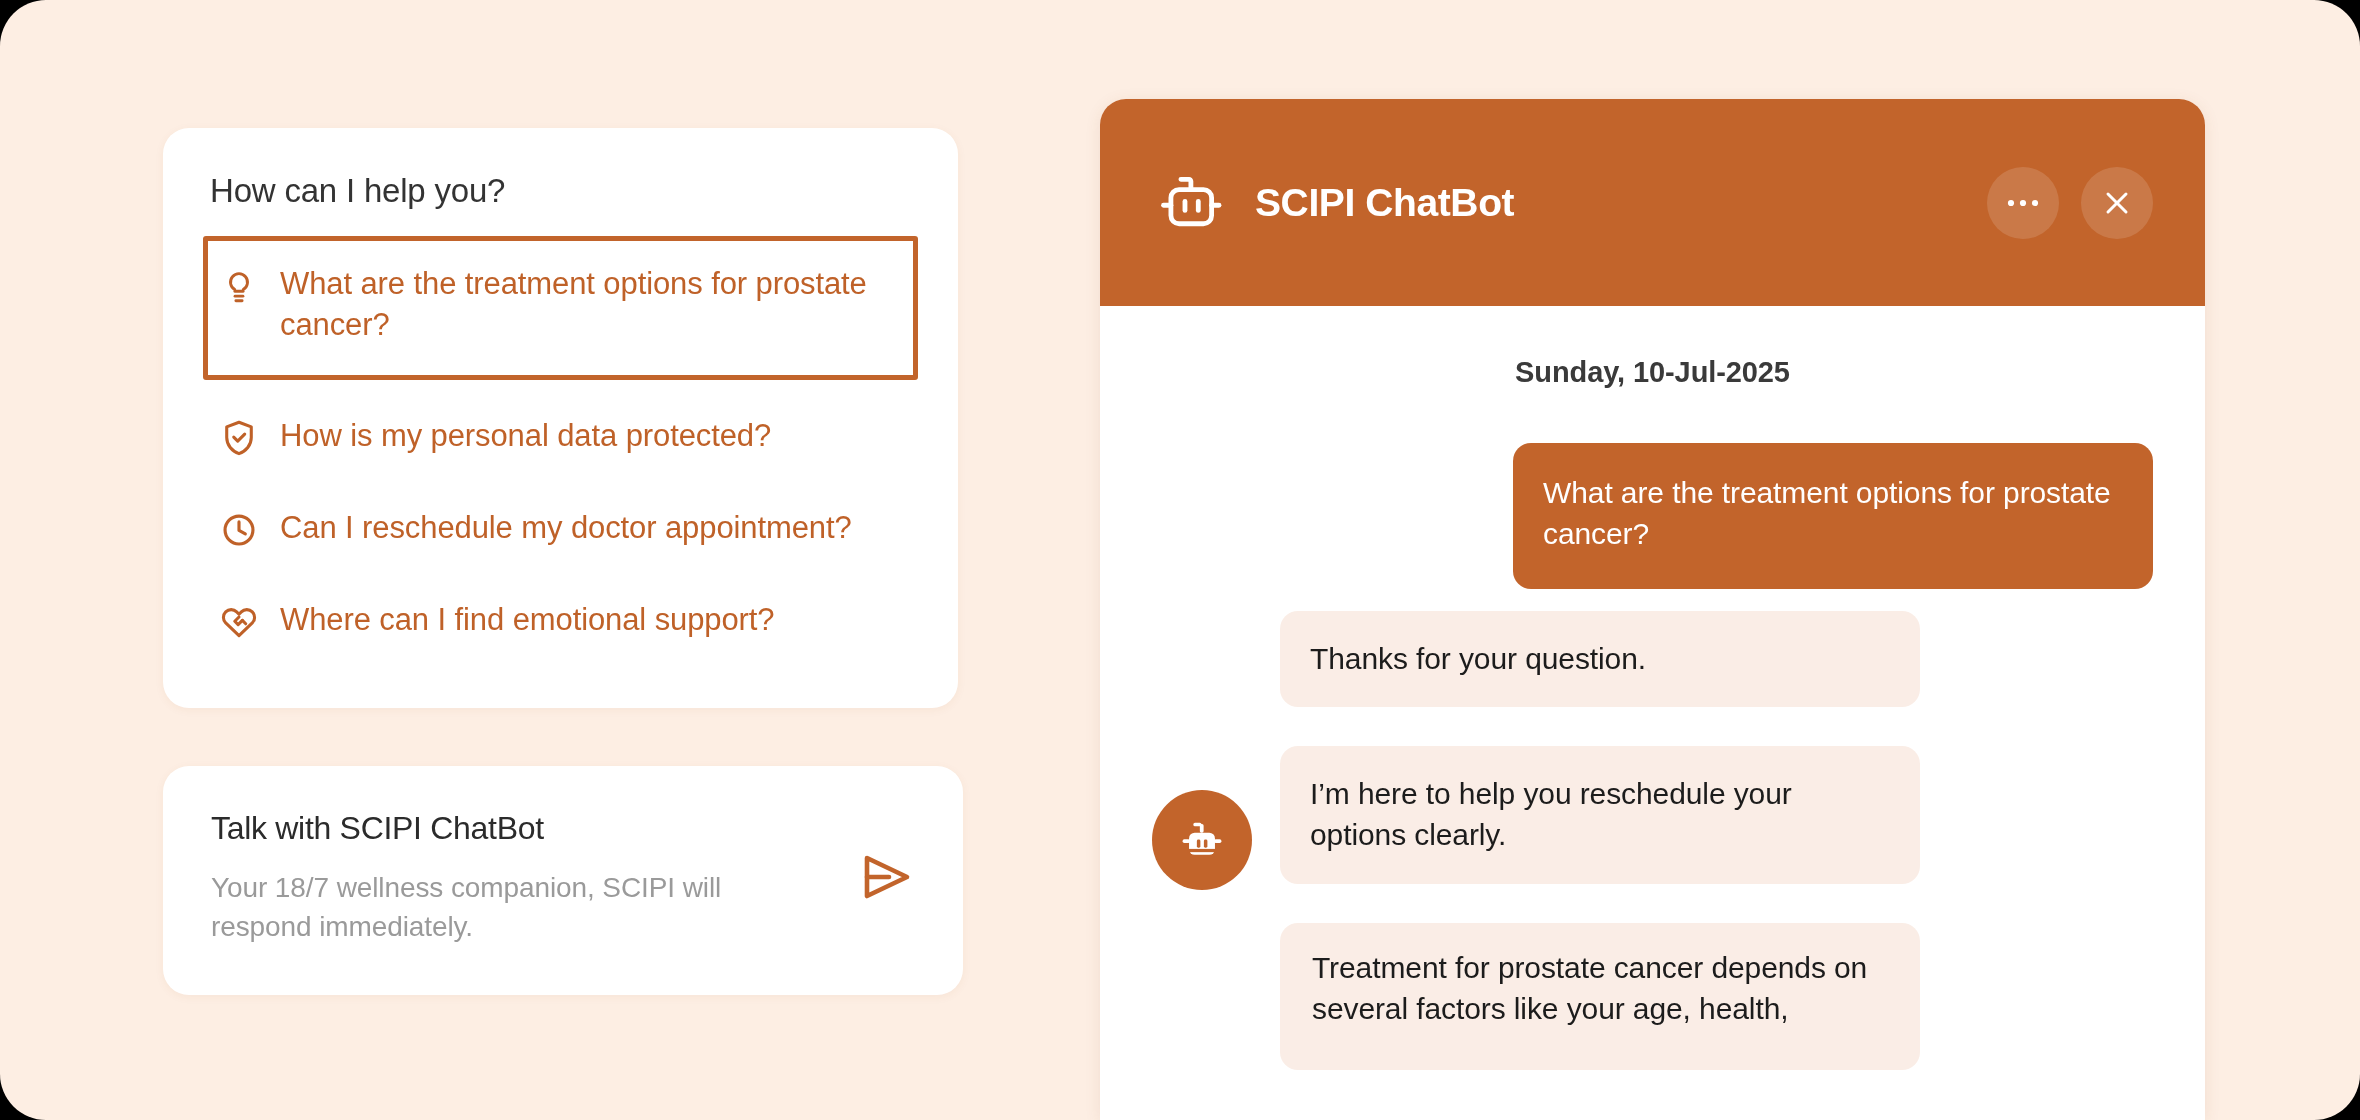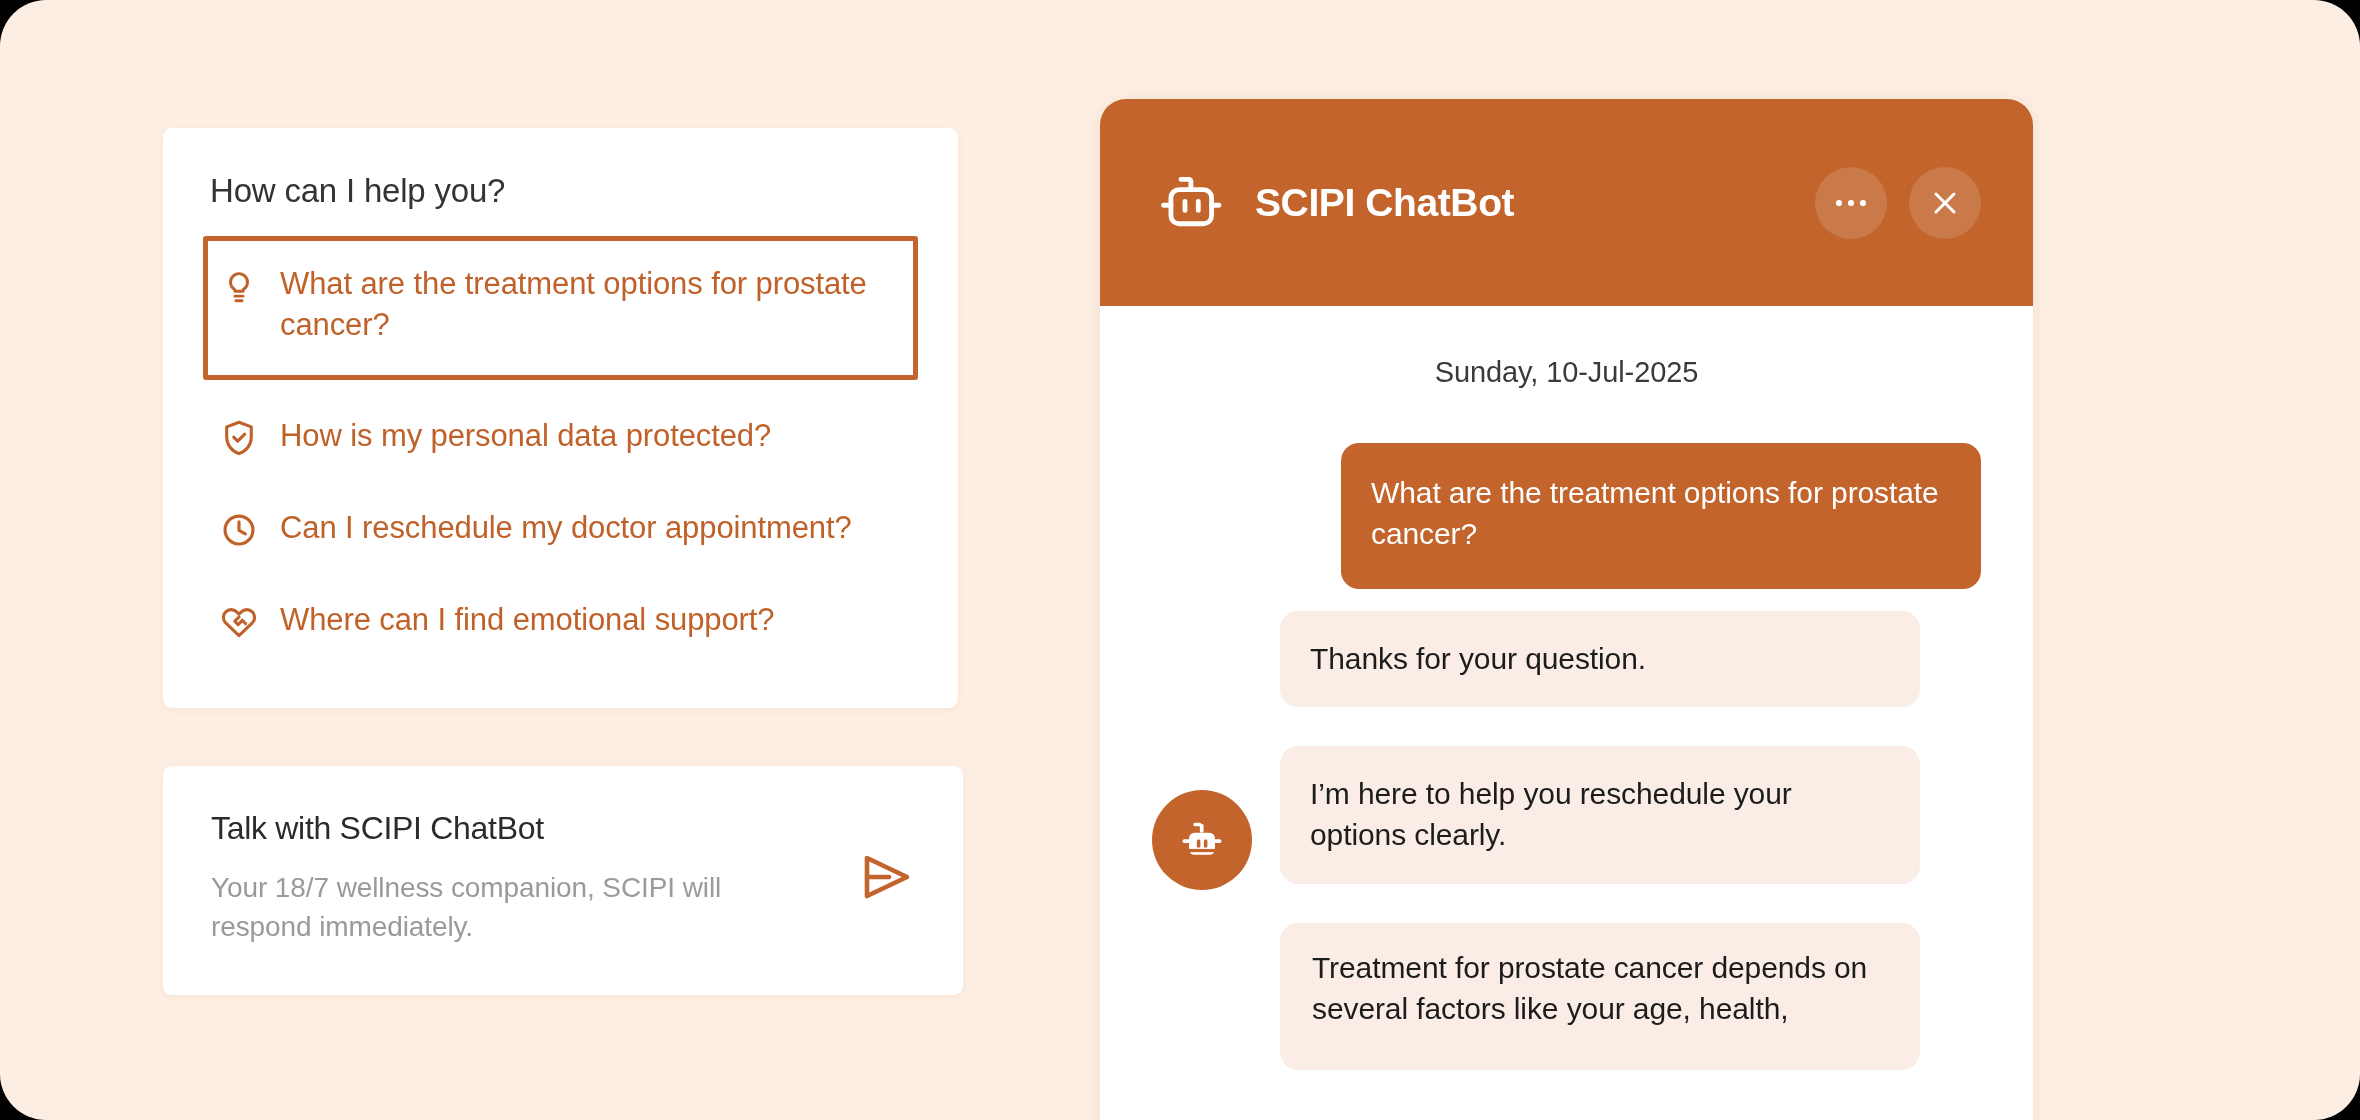--- a/index.html
+++ b/index.html
@@ -23,21 +23,21 @@
 
   
   #left-col {
     position:absolute;
     left:163px; top:128px;
     width:800px;
   }
 
   .card {
     background:#FFFFFF;
-    border-radius:9px;
+    border-radius:26px;
     box-shadow:0 2px 10px rgba(150,90,40,0.06);
   }
 
   
   #suggestions-card {
     width:795px;
     padding:44px 40px 36px 40px;
   }
 
   #suggestions-title {
@@ -105,21 +105,21 @@
   #talk-send-btn {
     flex:0 0 auto;
     width:64px; height:64px;
     display:flex; align-items:center; justify-content:center;
   }
 
   
   #chat-panel {
     position:absolute;
     left:1100px; top:99px;
-    width:933px;
+    width:1105px;
     height:1021px;
     background:#FFFFFF;
     border-radius:26px 26px 0 0;
     box-shadow:0 3px 16px rgba(140,80,35,0.10);
     overflow:hidden;
     display:flex;
     flex-direction:column;
   }
 
   #chat-header {
@@ -156,20 +156,21 @@
     flex:1 1 auto;
     padding:50px 52px 0 52px;
     overflow:hidden;
   }
   #chat-date {
     text-align:center;
     font-size:29px;
     color:#3A3A3A;
     letter-spacing:-0.1px;
     margin-bottom:54px;
+    font-weight:bold;
   }
 
   .msg-row { display:flex; margin-bottom:22px; }
   .msg-row.user { justify-content:flex-end; }
   .msg-row.bot  { justify-content:flex-start; align-items:flex-end; gap:0; }
 
   .bubble {
     font-size:30px;
     line-height:1.36;
     letter-spacing:-0.1px;

